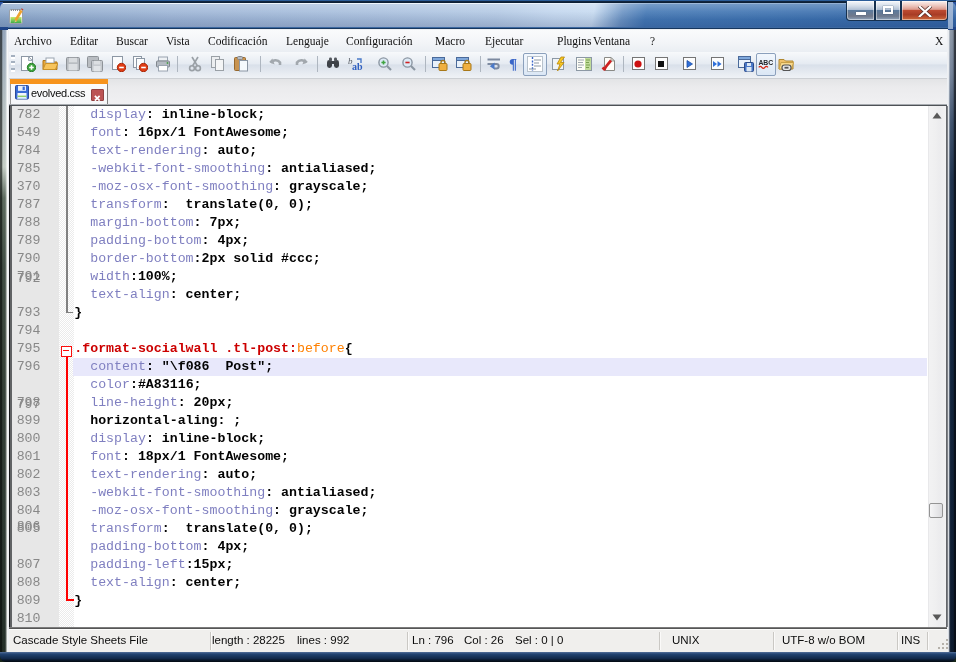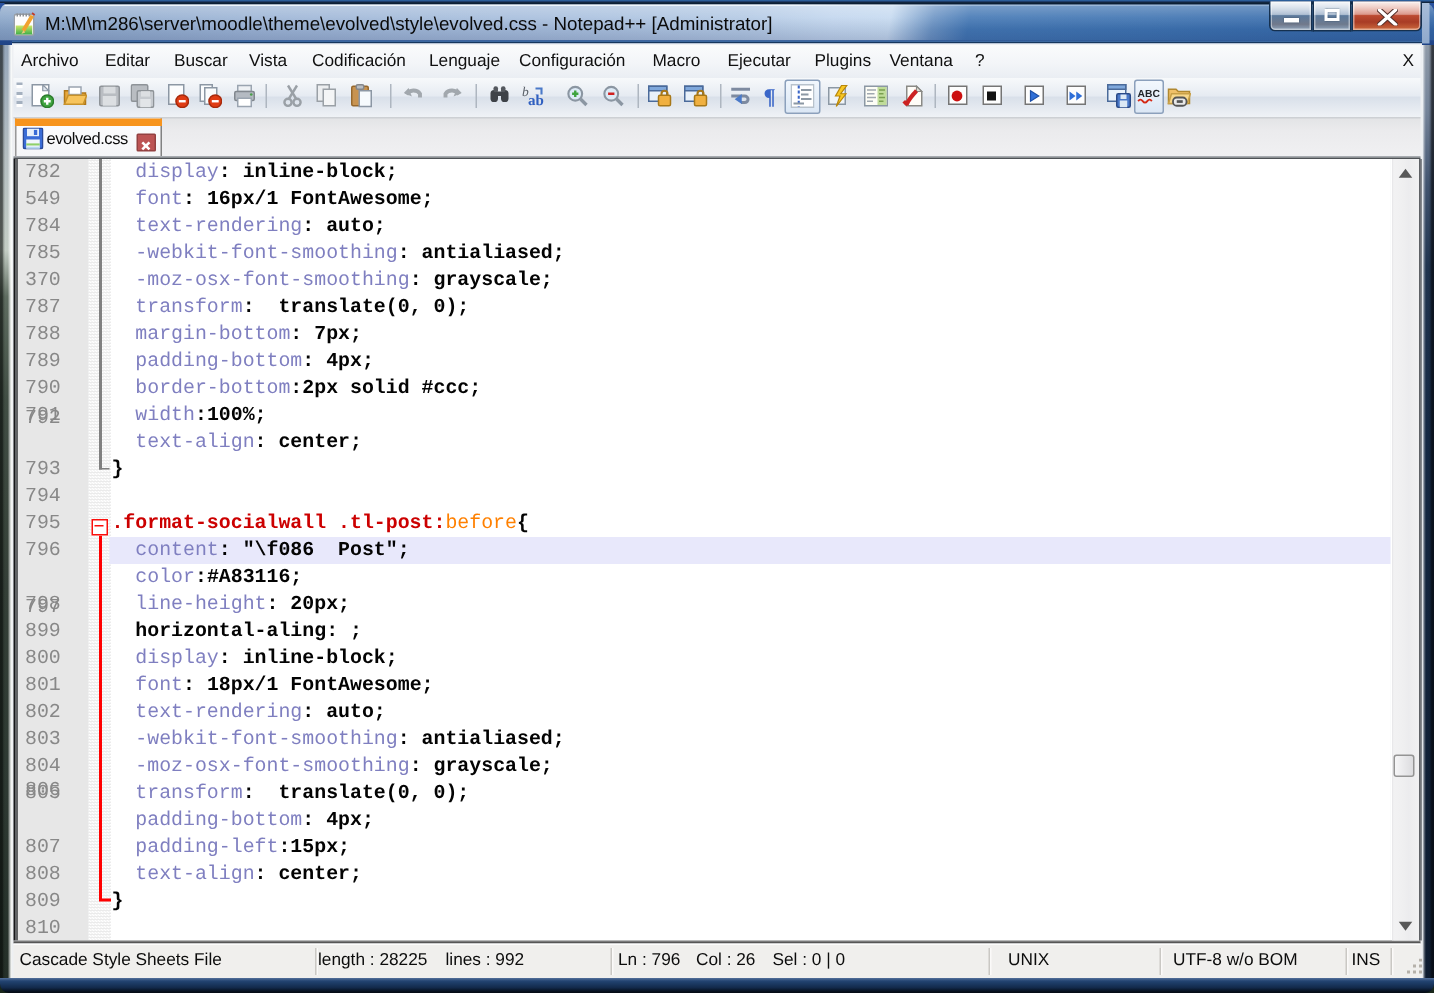--- a/index.html
+++ b/index.html
@@ -49,21 +49,21 @@
   #cb-max { left:29px; width:26px;
     background:linear-gradient(180deg,#bccbde 0%,#93a9c4 45%,#5c7a9c 50%,#6e7a8e 80%,#8fa5bd 100%); }
   #cb-cls { left:55px; width:47px; border-radius:0 0 4px 0;
     background:linear-gradient(180deg,#e09a88 0%,#cf7361 42%,#bc4a31 50%,#a83c25 72%,#c25c36 92%,#d4713d 100%); }
 
   
   #client { left:8px; top:29px; width:940px; height:623px; background:#eef0f3; }
 
   #menubar { left:9px; top:30px; width:938px; height:22px;
     background:linear-gradient(180deg,#fafbfc 0%, #f3f5f8 55%, #eaeef3 100%); color:#101010; font-size:11.5px; }
-  #menubar span { position:absolute; top:4.5px; white-space:pre; }
+  #menubar span { position:absolute; top:4.5px; white-space:pre;font-family:Liberation Serif, serif; }
 
   #toolbar { left:9px; top:52px; width:938px; height:26px;
     background:linear-gradient(180deg,#f7f9fb 0%, #e6ebf2 45%, #d9e0ea 50%, #e3e8ef 72%, #eff2f6 100%); }
   #grip { left:11px; top:55px; width:4px; height:19px;
     background:repeating-linear-gradient(180deg, #a4b0bf 0 2px, #ffffff 2px 4px, rgba(0,0,0,0) 4px 6.3px); }
   .tsep { position:absolute; top:56px; width:1px; height:16px; background:#aeb6c0; }
   .ticon { position:absolute; top:56px; width:16px; height:16px; }
   .tpress { position:absolute; top:53px; width:24px; height:23px; border:1px solid #8ba0bc;
     border-radius:2px; background:linear-gradient(180deg,#f2f7fd,#dbe7f5); }
   .tbox { position:absolute; top:57px; width:13px; height:13px; border:1.5px solid #757575; background:#fdfdfd; }
@@ -155,21 +155,20 @@
         <line x1="2.5" y1="1" x2="2.5" y2="3"></line>
         <line x1="4.5" y1="1" x2="4.5" y2="3"></line>
         <line x1="6.5" y1="1" x2="6.5" y2="3"></line>
         <line x1="8.5" y1="1" x2="8.5" y2="3"></line>
         <line x1="10.5" y1="1" x2="10.5" y2="3"></line>
       </g>
     <line x1="12.5" y1="2.5" x2="6.5" y2="12.5" stroke="#f0a22e" stroke-width="2.6"></line>
     <line x1="12.9" y1="1.8" x2="13.6" y2="0.9" stroke="#c43a2a" stroke-width="2.2"></line>
     <path d="M6.6 12.2 L5.2 14.6 L7.8 13.6 Z" fill="#e8c87e"></path>
   </svg>
-  <div class="abs" id="title">M:\M\m286\server\moodle\theme\evolved\style\evolved.css - Notepad++ [Administrator]</div>
 
   <div class="abs" style="left:948px;top:2px;width:5px;height:27px;background:linear-gradient(180deg,#a8bcd9,#8fa9cc)"></div>
   <div class="abs" id="capbtn">
     <div class="cb" id="cb-min">
         <div class="hl"></div>
       <div class="abs" style="left:9px;top:11px;width:10px;height:3px;background:#fff;box-shadow:0 0 1px #2a4058"></div>
       </div>
     <div class="cb" id="cb-max">
         <div class="hl"></div>
       <div class="abs" style="left:7px;top:5px;width:10px;height:8px;border:2px solid #fff;box-shadow:0 0 1px #2a4058, inset 0 0 1px #2a4058"></div>
@@ -187,21 +186,21 @@
   <div class="abs" id="menubar">
     <span style="left:5px">Archivo</span>
     <span style="left:61px">Editar</span>
     <span style="left:107px">Buscar</span>
     <span style="left:157px">Vista</span>
     <span style="left:199px">Codificación</span>
     <span style="left:277px">Lenguaje</span>
     <span style="left:337px">Configuración</span>
     <span style="left:426px">Macro</span>
     <span style="left:476px">Ejecutar</span>
-    <span style="left:534px">Plugins</span>
+    <span style="left:548px">Plugins</span>
     <span style="left:584px">Ventana</span>
     <span style="left:641px">?</span>
     <span style="left:926px">X</span>
   </div>
 
   <div class="abs" id="toolbar"></div>
   <div class="abs" id="grip"></div>
   <div class="abs" id="icons" style="left:0;top:0">
     <svg class="ticon" style="left:19.5px" width="16" height="16" viewBox="0 0 16 16">
         <rect x="1.5" y="0.5" width="11" height="14" fill="#fff" stroke="#8c97a4"></rect>

